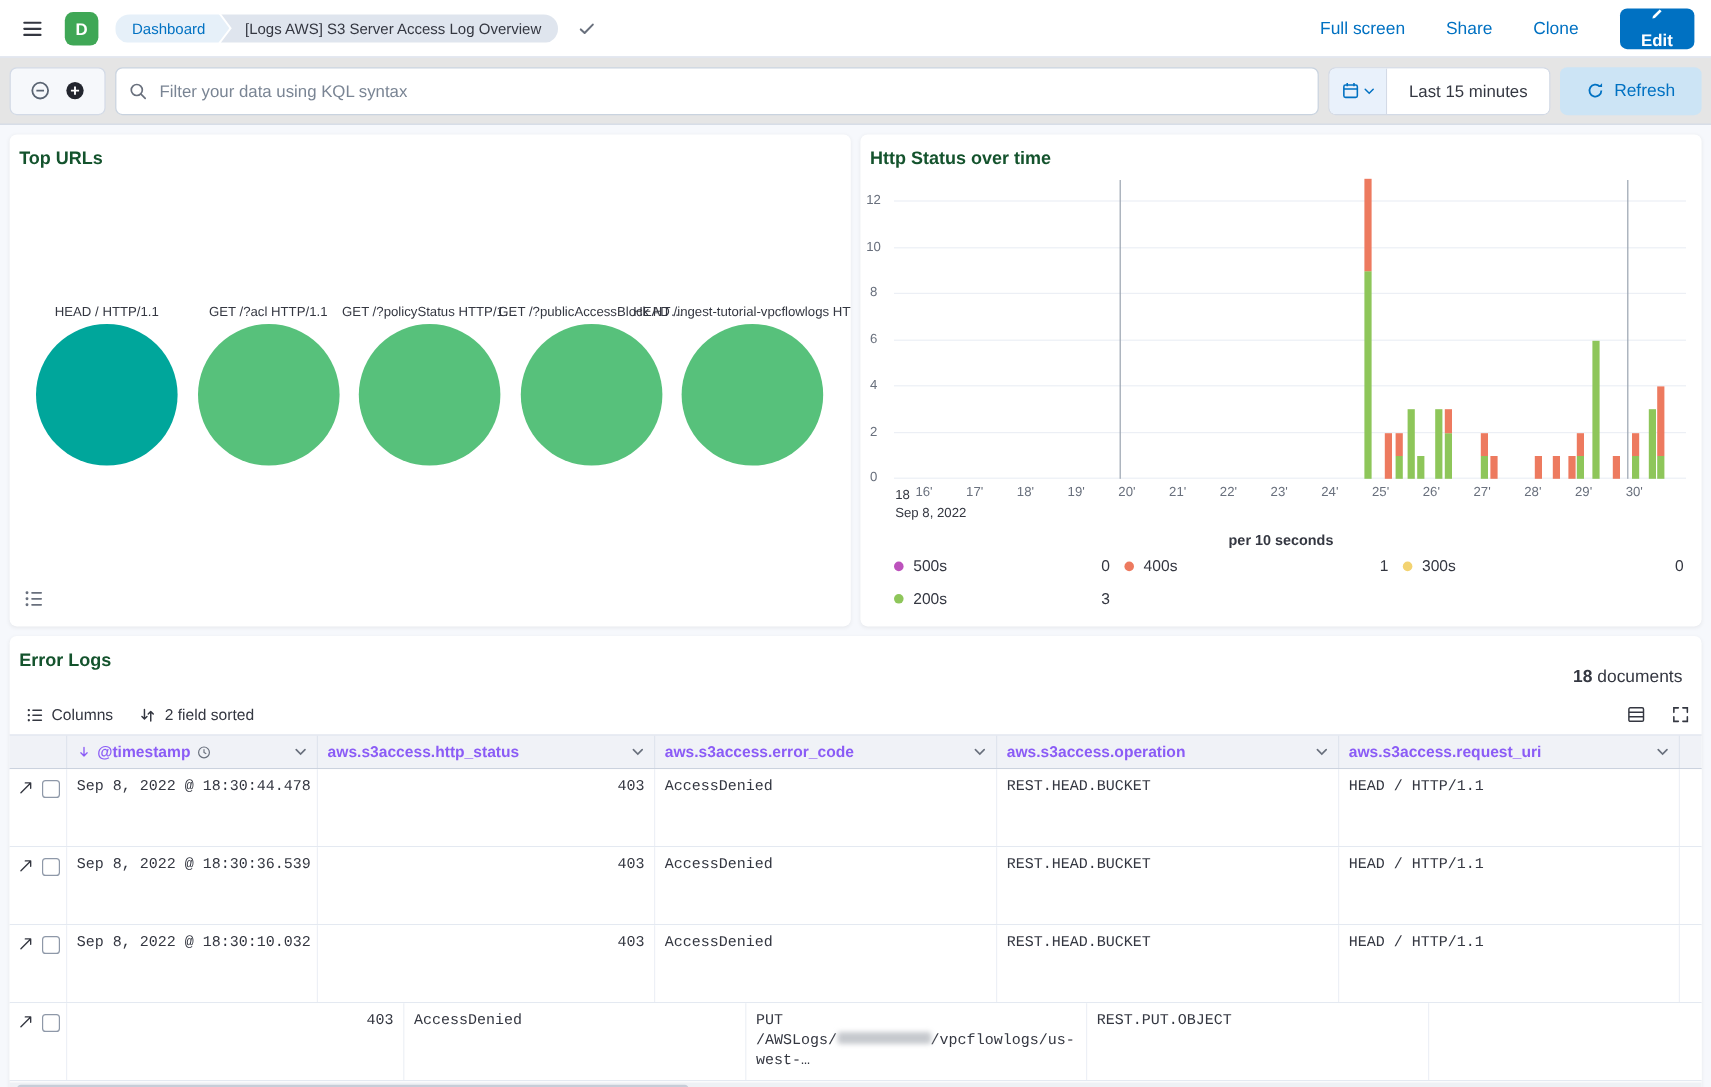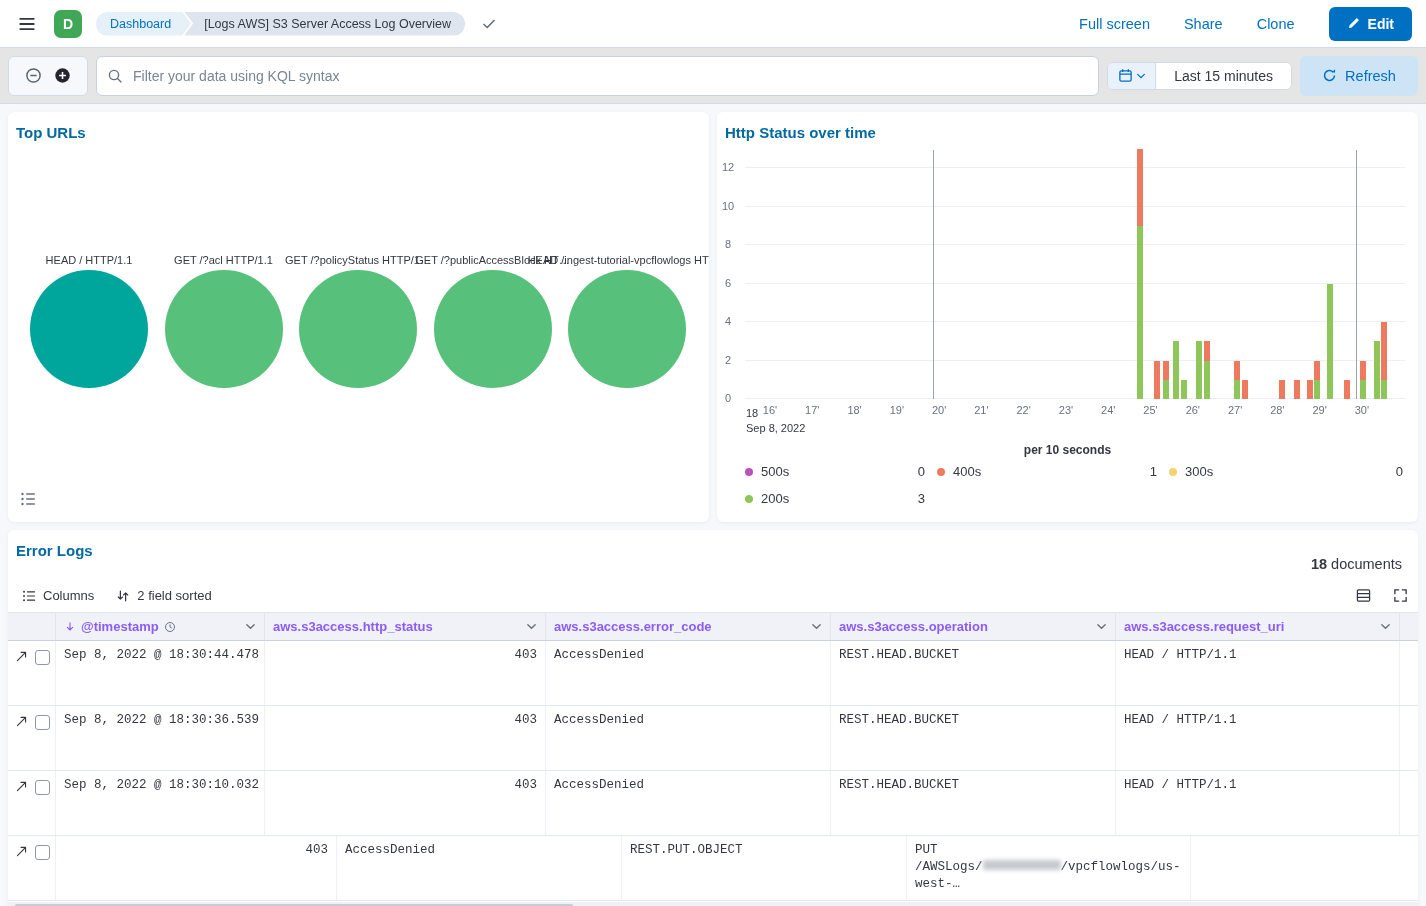--- a/index.html
+++ b/index.html
@@ -35,58 +35,58 @@
     background: #DFE5EE; color: #343741;
     border-radius: 0 12px 12px 0; padding: 0 14px 0 20px; margin-left: -7px;
     clip-path: polygon(0 0, 100% 0, 100% 100%, 0 100%, 9px 50%);
   }
   .check-btn { color: #69707D; margin-left: 2px; }
   .hspacer { flex: 1; }
   .hlink { color: var(--primary-blue, #0071C2); font-size: 14.5px; cursor: pointer; text-decoration: none; margin-left: 24px; white-space: nowrap; }
   #edit-button {
     background: var(--primary-blue, #0071C2); color: #fff; border: none; border-radius: 6px;
     height: 34px; padding: 0 18px; font-size: 14px; font-weight: 700;
-    display: inline-flex; align-items: center; gap: 8px; margin-left: 24px; cursor: pointer;
+    display: inline-flex; align-items: center; gap: 8px; margin-left: 24px; cursor: pointer; flex-direction: column;
   }
 
   
   #filter-bar {
     position: absolute; top: 48px; left: 0; right: 0; height: 56px; background: #e5e5e5;
     border-bottom: 1px solid var(--border, #D3DAE6);
     display: flex; align-items: center; padding: 0 8px; gap: 8px;
   }
   #filter-controls {
     width: 80px; height: 40px; border: 1px solid var(--border, #D3DAE6); background: #F6F8FB;
     border-radius: 6px; display: flex; align-items: center; justify-content: center; gap: 4px; flex: none;
   }
   #kql-box {
     flex: 1; height: 40px; border: 1px solid #C9D3DF; border-radius: 6px; background: #fff;
     display: flex; align-items: center; gap: 8px; padding: 0 10px;
   }
   #kql-box input { flex: 1; border: none; outline: none; background: transparent; font-size: 14px; color: #343741; font-family: inherit; }
   #kql-box input::placeholder { color: #7A8594; }
-  #date-group { display: flex; height: 28px; border: 1px solid var(--border, #D3DAE6); border-radius: 6px; overflow: hidden; flex: none; background: #fff; }
+  #date-group { display: flex; height: 40px; border: 1px solid var(--border, #D3DAE6); border-radius: 6px; overflow: hidden; flex: none; background: #fff; }
   #date-picker-button {
     width: 48px; border: none; border-right: 1px solid var(--border, #D3DAE6); background: #E9F1FB;
     color: var(--primary-blue, #0071C2); display: flex; align-items: center; justify-content: center; gap: 3px; cursor: pointer;
   }
   #time-range-button { border: none; background: #fff; padding: 0 18px; font-size: 14px; color: #343741; cursor: pointer; white-space: nowrap; }
   #refresh-button {
     height: 40px; min-width: 118px; flex: none; background: #CCE4F5; color: var(--primary-blue, #0071C2);
     border: none; border-radius: 6px; display: inline-flex; align-items: center; justify-content: center;
     gap: 8px; font-size: 14.5px; font-weight: 500; cursor: pointer;
   }
 
   
   main { position: absolute; top: 104px; left: 0; right: 0; bottom: 0; overflow: hidden; }
   .panel { position: absolute; background: #fff; border-radius: 6px; box-shadow: 0 1px 4px -1px rgba(0,0,0,.09); }
   #panel-top-urls { left: 8px; top: 8px; width: 701px; height: 410px; }
   #panel-http { left: 717px; top: 8px; width: 701px; height: 410px; }
   #panel-logs { left: 8px; top: 426px; width: 1410px; height: 486px; }
-  .panel-title { margin: 0; position: absolute; top: 12px; left: 8px; font-size: 15px; font-weight: 700; color: #0369a1; z-index: 2; }
+  .panel-title { margin: 0; position: absolute; top: 12px; left: 8px; font-size: 15px; font-weight: 700; color: #14532d; z-index: 2; }
 
   
   #top-urls-chart { position: absolute; inset: 0; overflow: hidden; }
   .pie-label { position: absolute; transform: translateX(-50%); font-size: 11px; color: #343741; white-space: nowrap; }
   .pie-circle { position: absolute; width: 118px; height: 118px; border-radius: 50%; cursor: pointer; }
   #legend-toggle { position: absolute; left: 10px; bottom: 10px; background: none; border: none; color: #69707D; cursor: pointer; padding: 2px; }
 
   
   #http-status-chart { position: absolute; inset: 0; }
   .y-label { position: absolute; width: 22px; text-align: center; font-size: 11px; color: #69707D; left: 0; }
@@ -457,22 +457,22 @@
             <div class="grid-cell controls-cell" style="width:48px">
               <button class="expand-btn">
                 <svg viewBox="0 0 16 16" width="13" height="13">
                   <path d="M3 13L13 3M7.5 3H13v5.5" fill="none" stroke="currentColor" stroke-width="1.4" stroke-linecap="round" stroke-linejoin="round"></path>
                 </svg>
               </button>
               <span class="row-checkbox"></span>
             </div>
             <div class="grid-cell cell-num" style="width:281px">403</div>
             <div class="grid-cell" style="width:285px">AccessDenied</div>
+            <div class="grid-cell cell-uri" style="width:284px">PUT<br>/AWSLogs/<span class="redacted"></span>/vpcflowlogs/us-<br>west-…</div>
             <div class="grid-cell" style="width:285px">REST.PUT.OBJECT</div>
-            <div class="grid-cell cell-uri" style="width:284px">PUT<br>/AWSLogs/<span class="redacted"></span>/vpcflowlogs/us-<br>west-…</div>
           </div>
         </div>
     </div>
     <div id="h-scrollbar">
         <div class="thumb"></div>
       </div>
   </section>
 
 </main>
 

